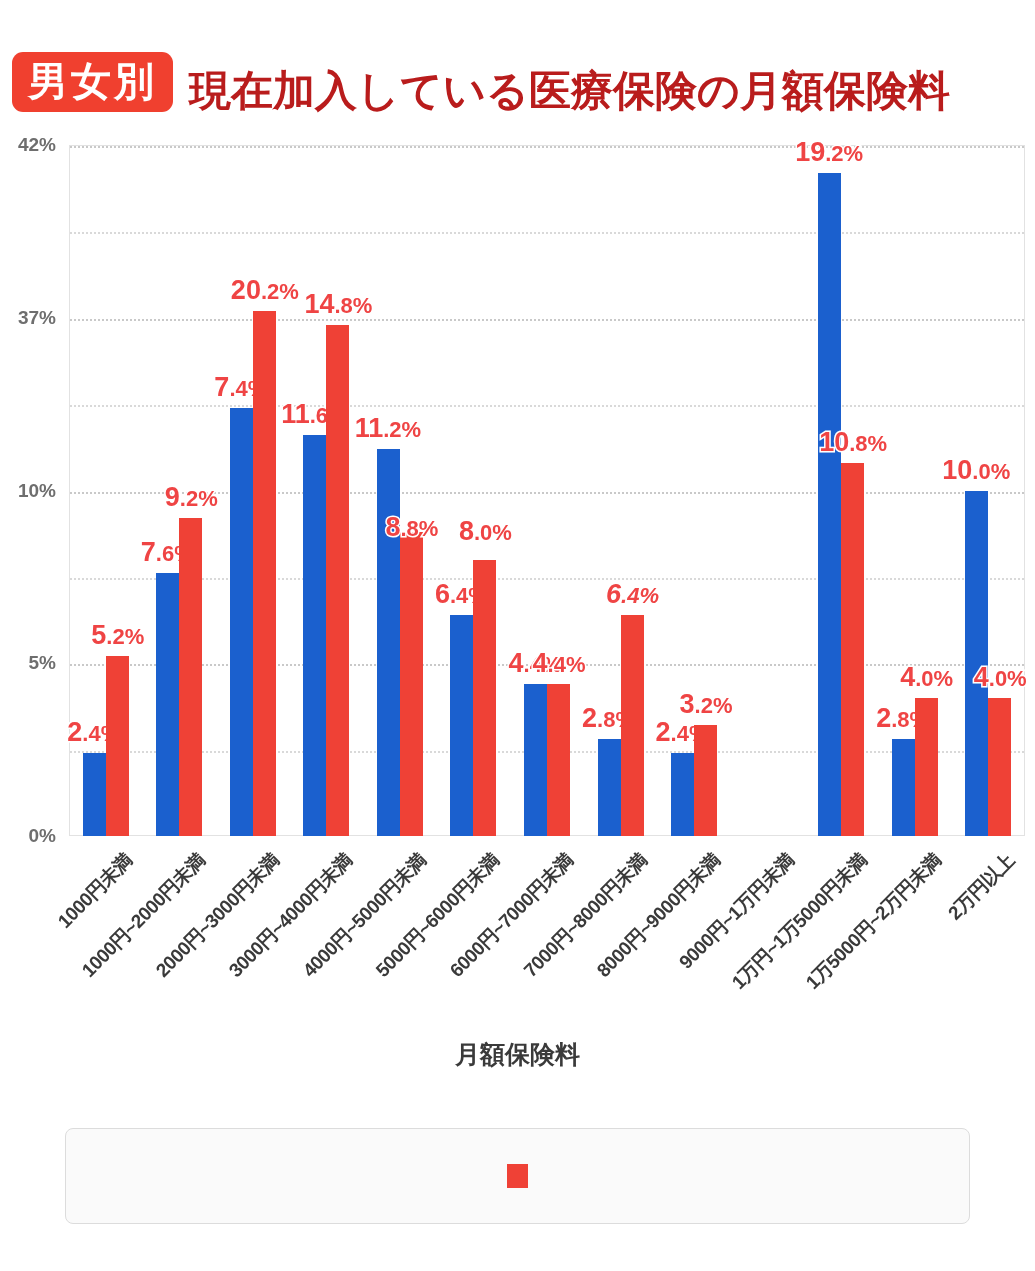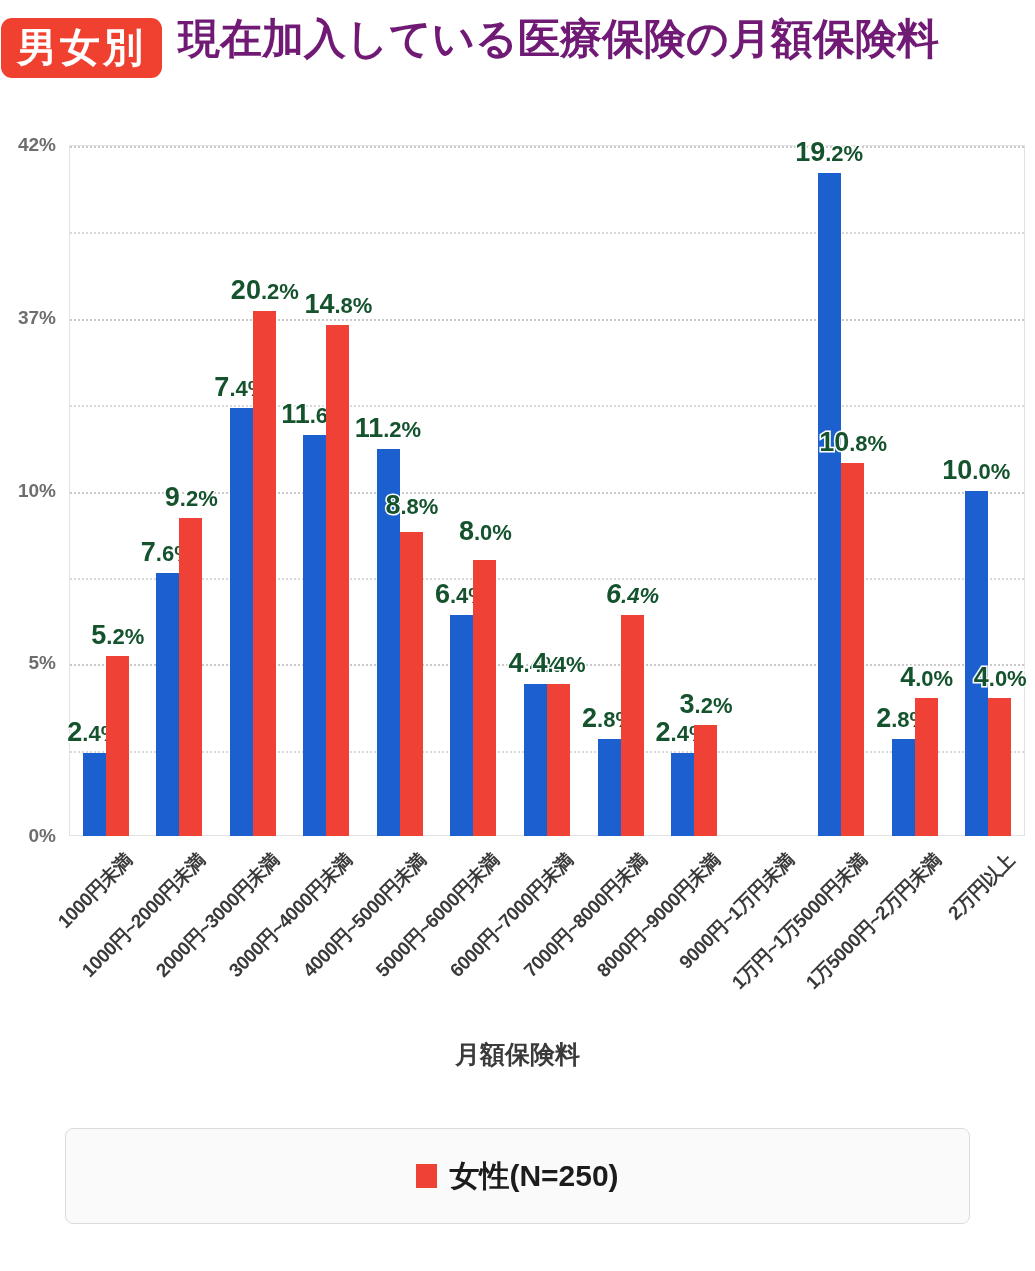--- a/index.html
+++ b/index.html
@@ -6,37 +6,37 @@
   html, body { margin:0; padding:0; }
   body {
     width:1035px; height:1271px;
     background:#ffffff;
     font-family:"Liberation Sans","DejaVu Sans",sans-serif;
     overflow:hidden;
   }
 
   
   #header {
-    display:flex; align-items:flex-start;
-    padding:18px 0 0 1px;
+    display:flex; align-items:flex-end;
+    padding:18px 0 0 12px;
     height:112px;
   }
   #title-badge {
     background:#f0402f;
     color:#ffffff;
     font-weight:bold;
     font-size:40px;
     letter-spacing:3px;
     border-radius:11px;
     padding:9px 16px 11px 16px;
     line-height:1;
     white-space:nowrap;
   }
   #title-main {
-    color:#701a75;
+    color:#b91c1c;
     font-weight:bold;
     font-size:42px;
     letter-spacing:0px;
     margin-left:16px;
     white-space:nowrap;
     line-height:1;
   }
 
   
   #chart-area {
@@ -87,21 +87,21 @@
     bottom:0;
     width:23px;
   }
   .bar.male   { background:#1b60ce; left:0px; }
   .bar.female { background:#ef4136; left:23px; }
 
   .dlabel {
     position:absolute;
     white-space:nowrap;
     font-weight:bold;
-    color:#14532d;
+    color:#ef4444;
     line-height:1;
     transform:translateX(-50%);
     -webkit-text-stroke:3px #ffffff;
     paint-order:stroke fill;
     text-align:center;
   }
   .dlabel .int { font-size:27px; }
   .dlabel .dec { font-size:22px; }
   .dlabel.male-lbl   { left:11px; }
   .dlabel.female-lbl { left:35px; }
@@ -201,21 +201,21 @@
       <div class="group" style="left: 234.385px; width: 46px;">
         <div class="bar male" style="height: 400.78px; background: rgb(27, 96, 206);"></div>
         <div class="dlabel male-lbl" style="bottom: 407.78px;"><span class="int">11</span><span class="dec">.6%</span></div>
         <div class="bar female" style="height: 511.34px; background: rgb(239, 65, 54);"></div>
         <div class="dlabel female-lbl" style="bottom: 518.34px;"><span class="int">14</span><span class="dec">.8%</span></div>
       </div>
       <div class="group" style="left: 307.923px; width: 46px;">
         <div class="bar male" style="height: 386.96px; background: rgb(27, 96, 206);"></div>
         <div class="dlabel male-lbl" style="bottom: 393.96px;"><span class="int">11</span><span class="dec">.2%</span></div>
         <div class="bar female" style="height: 304.04px; background: rgb(239, 65, 54);"></div>
-        <div class="dlabel female-lbl" style="bottom: 317px;"><span class="int">8</span><span class="dec">.8%</span></div>
+        <div class="dlabel female-lbl" style="bottom: 295px;"><span class="int">8</span><span class="dec">.8%</span></div>
       </div>
       <div class="group" style="left: 381.462px; width: 46px;">
         <div class="bar male" style="height: 221.12px; background: rgb(27, 96, 206);"></div>
         <div class="dlabel male-lbl" style="bottom: 228.12px;"><span class="int">6</span><span class="dec">.4%</span></div>
         <div class="bar female" style="height: 276.4px; background: rgb(239, 65, 54);"></div>
         <div class="dlabel female-lbl" style="bottom: 291px;"><span class="int">8</span><span class="dec">.0%</span></div>
       </div>
       <div class="group" style="left: 455px; width: 46px;">
         <div class="bar male" style="height: 152.02px; background: rgb(27, 96, 206);"></div>
         <div class="dlabel male-lbl" style="bottom: 159.02px;"><span class="int">4</span><span class="dec">.4%</span></div>
@@ -268,15 +268,14 @@
       <div class="xlabel" style="left: 859.692px;">1万5000円~2万円未満</div>
       <div class="xlabel" style="left: 933.231px;">2万円以上</div>
     </div>
 </div>
 
 <div id="xaxis-title">月額保険料</div>
 
 <div id="legend">
     <div class="legend-item">
       <span class="legend-swatch" style="background: rgb(239, 65, 54);"></span>
-      <span class="legend-text">女性(N=250)</span>
     </div>
   </div>
 
 </body></html>

